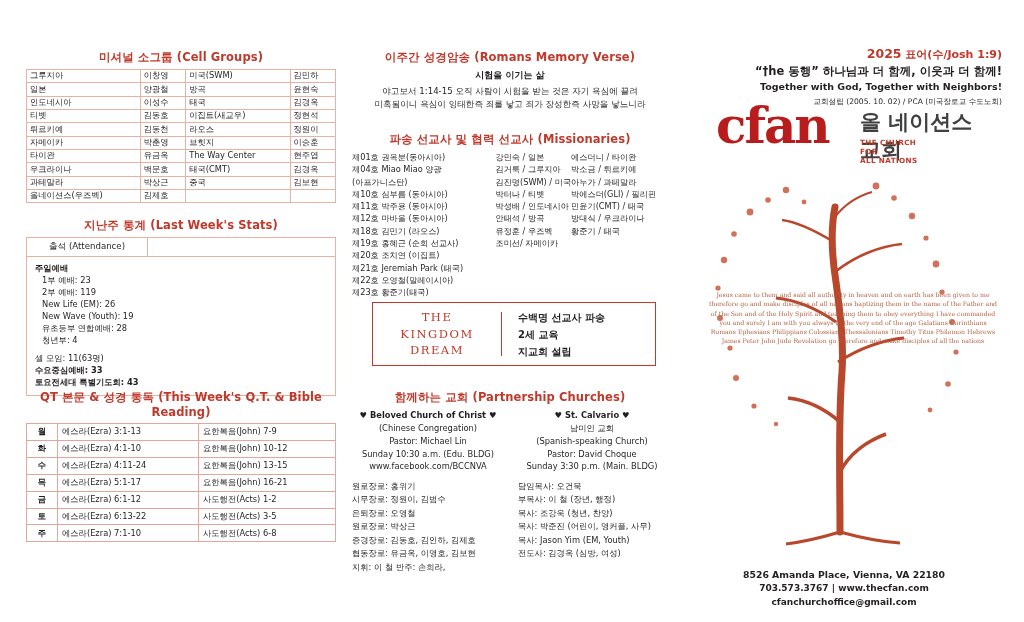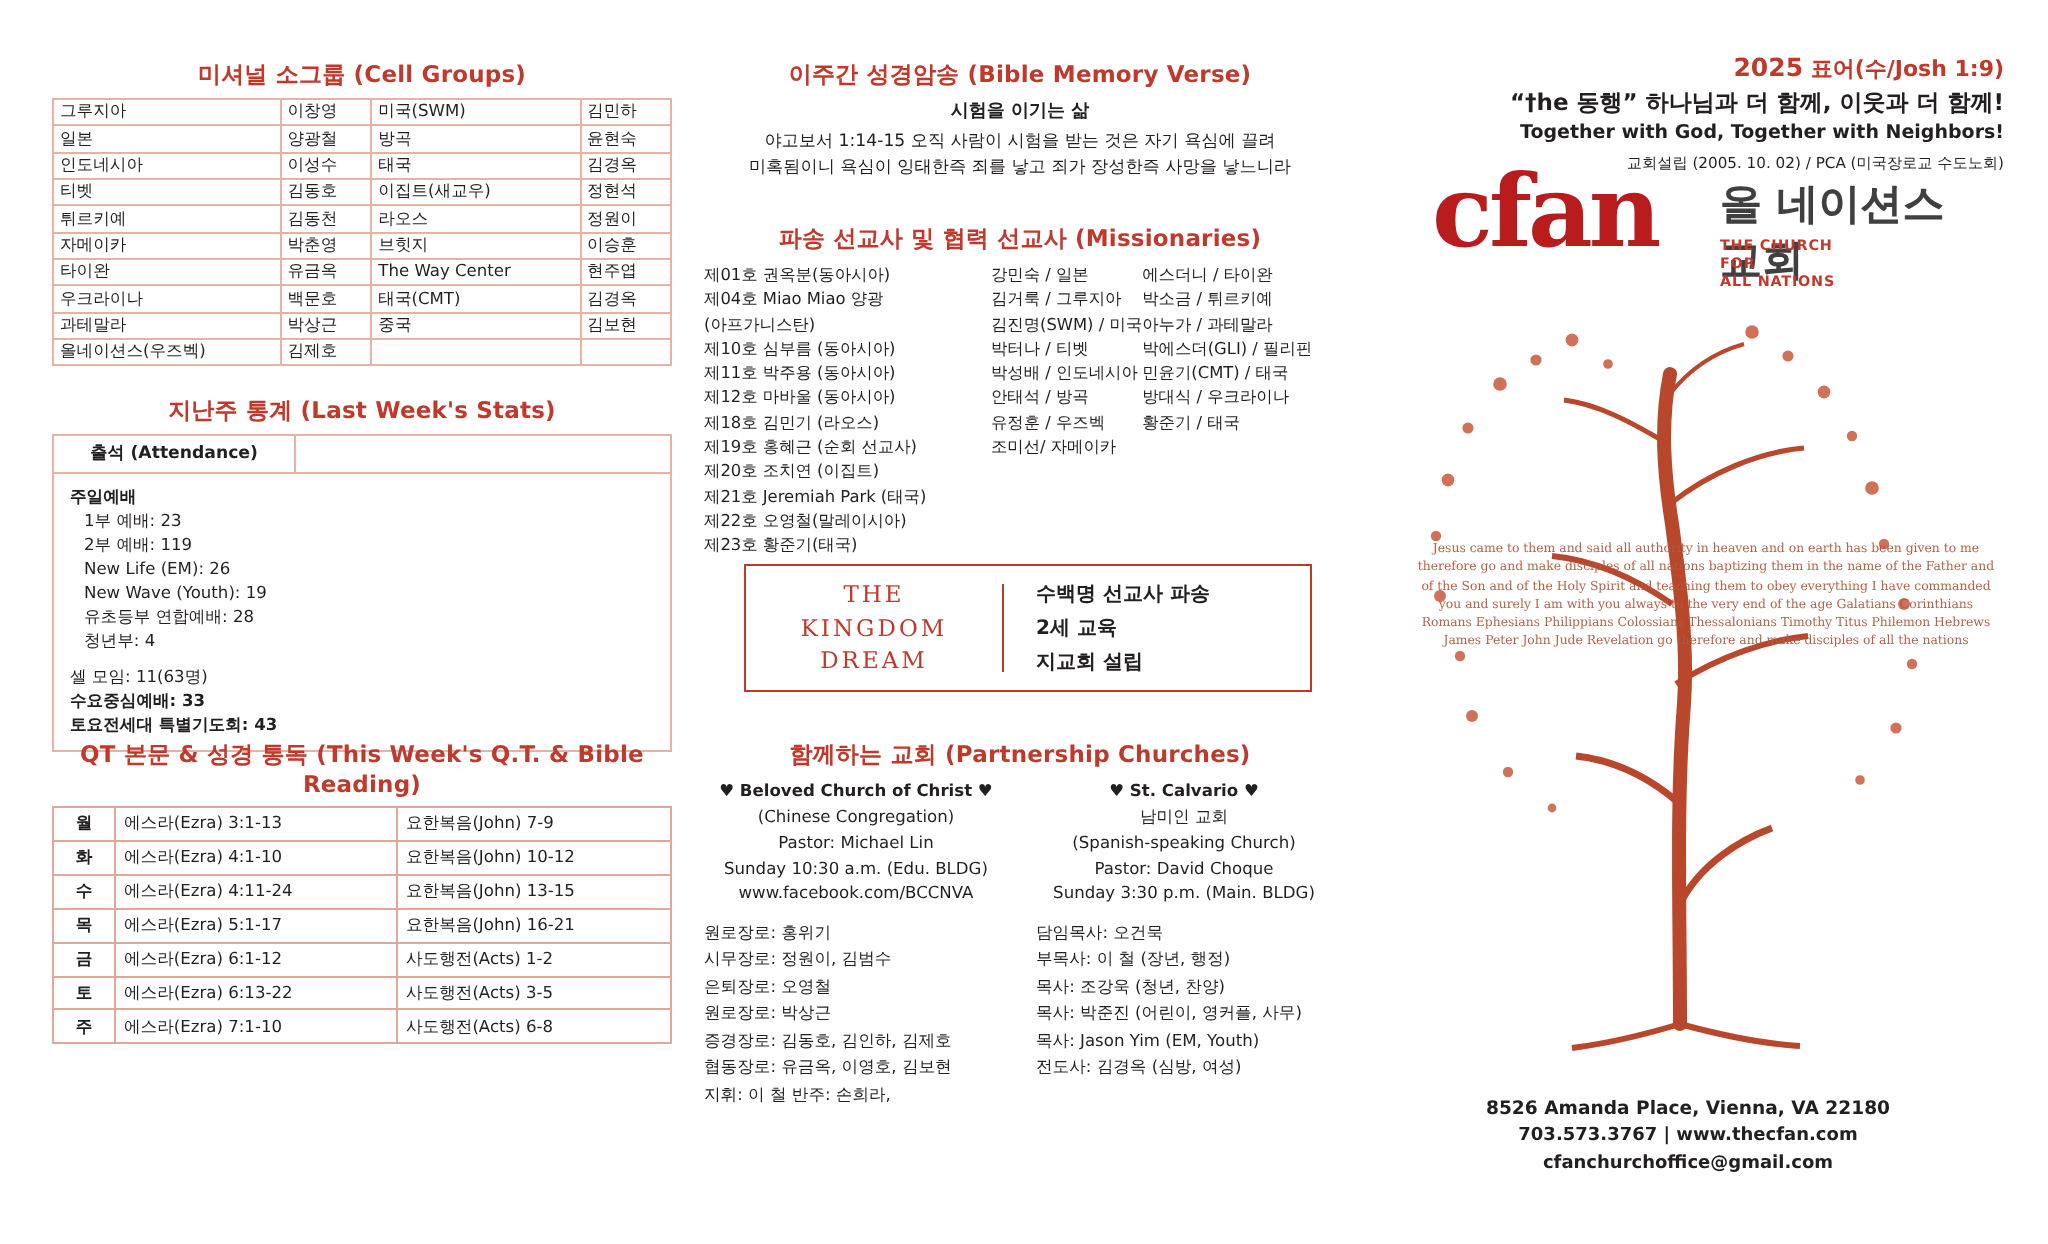--- a/index.html
+++ b/index.html
@@ -4,21 +4,21 @@
 <style>
   html,body{margin:0;padding:0;}
   body{
     width:1024px;height:622px;
     background:#ffffff;
     font-family:"DejaVu Sans","Liberation Sans",sans-serif;
     color:#231f20;
     overflow:hidden;
     position:relative;
   }
-  .page{position:relative;width:1024px;height:541px;}
+  .page{position:relative;width:1024px;height:541px;margin-top:20px;}
   .col{position:absolute;}
 
   
   .sec-title{
     text-align:center;
     font-size:11.5px;
     font-weight:bold;
     color:#c0392b;
     margin-bottom:4px;
     letter-spacing:.1px;
@@ -37,21 +37,21 @@
   }
 
   
   #cellgroups{left:26px;top:30px;width:310px;}
   #cellgroups td{border:.6px solid #e6b3a3;}
 
   
   #stats{left:26px;top:198px;width:310px;}
   .stats-box{border:.8px solid #e6b3a3;}
   .stats-head-row{display:flex;border-bottom:.8px solid #e6b3a3;}
-  .stats-head-row .a{width:120px;border-right:.8px solid #e6b3a3;text-align:center;font-weight:bold;font-size:8.6px;padding:3px 0;}
+  .stats-head-row .a{width:120px;border-right:.8px solid #e6b3a3;text-align:center;font-weight:normal;font-size:8.6px;padding:3px 0;}
   .stats-head-row .b{flex:1;}
   .stats-body{padding:5px 8px 7px 8px;font-size:8.3px;line-height:1.45;}
   .stats-body .bold{font-weight:bold;}
   .stats-body .indent{padding-left:7px;}
   .stats-gap{height:6px;}
 
   
   #qt{left:26px;top:370px;width:310px;}
   #qt td{font-size:8.3px;padding:3.2px 4px;}
   #qt td.day{width:22px;text-align:center;font-weight:bold;}
@@ -259,21 +259,21 @@
             <td class="c2">에스라(Ezra) 7:1-10</td>
             <td>사도행전(Acts) 6-8</td>
           </tr>
         </tbody>
       </table>
   </div>
 
   <div class="col" id="memory">
     <div class="sec-title">
       <span>이주간 성경암송</span>
-      <span class="en">(Bible Memory Verse)</span>
+      <span class="en">(Romans Memory Verse)</span>
     </div>
     <div class="memory-sub">시험을 이기는 삶</div>
     <div class="memory-text">
       <div>야고보서 1:14-15 오직 사람이 시험을 받는 것은 자기 욕심에 끌려</div>
       <div>미혹됨이니 욕심이 잉태한즉 죄를 낳고 죄가 장성한즉 사망을 낳느니라</div>
     </div>
   </div>
 
   <div class="col" id="missionaries">
     <div class="sec-title">

